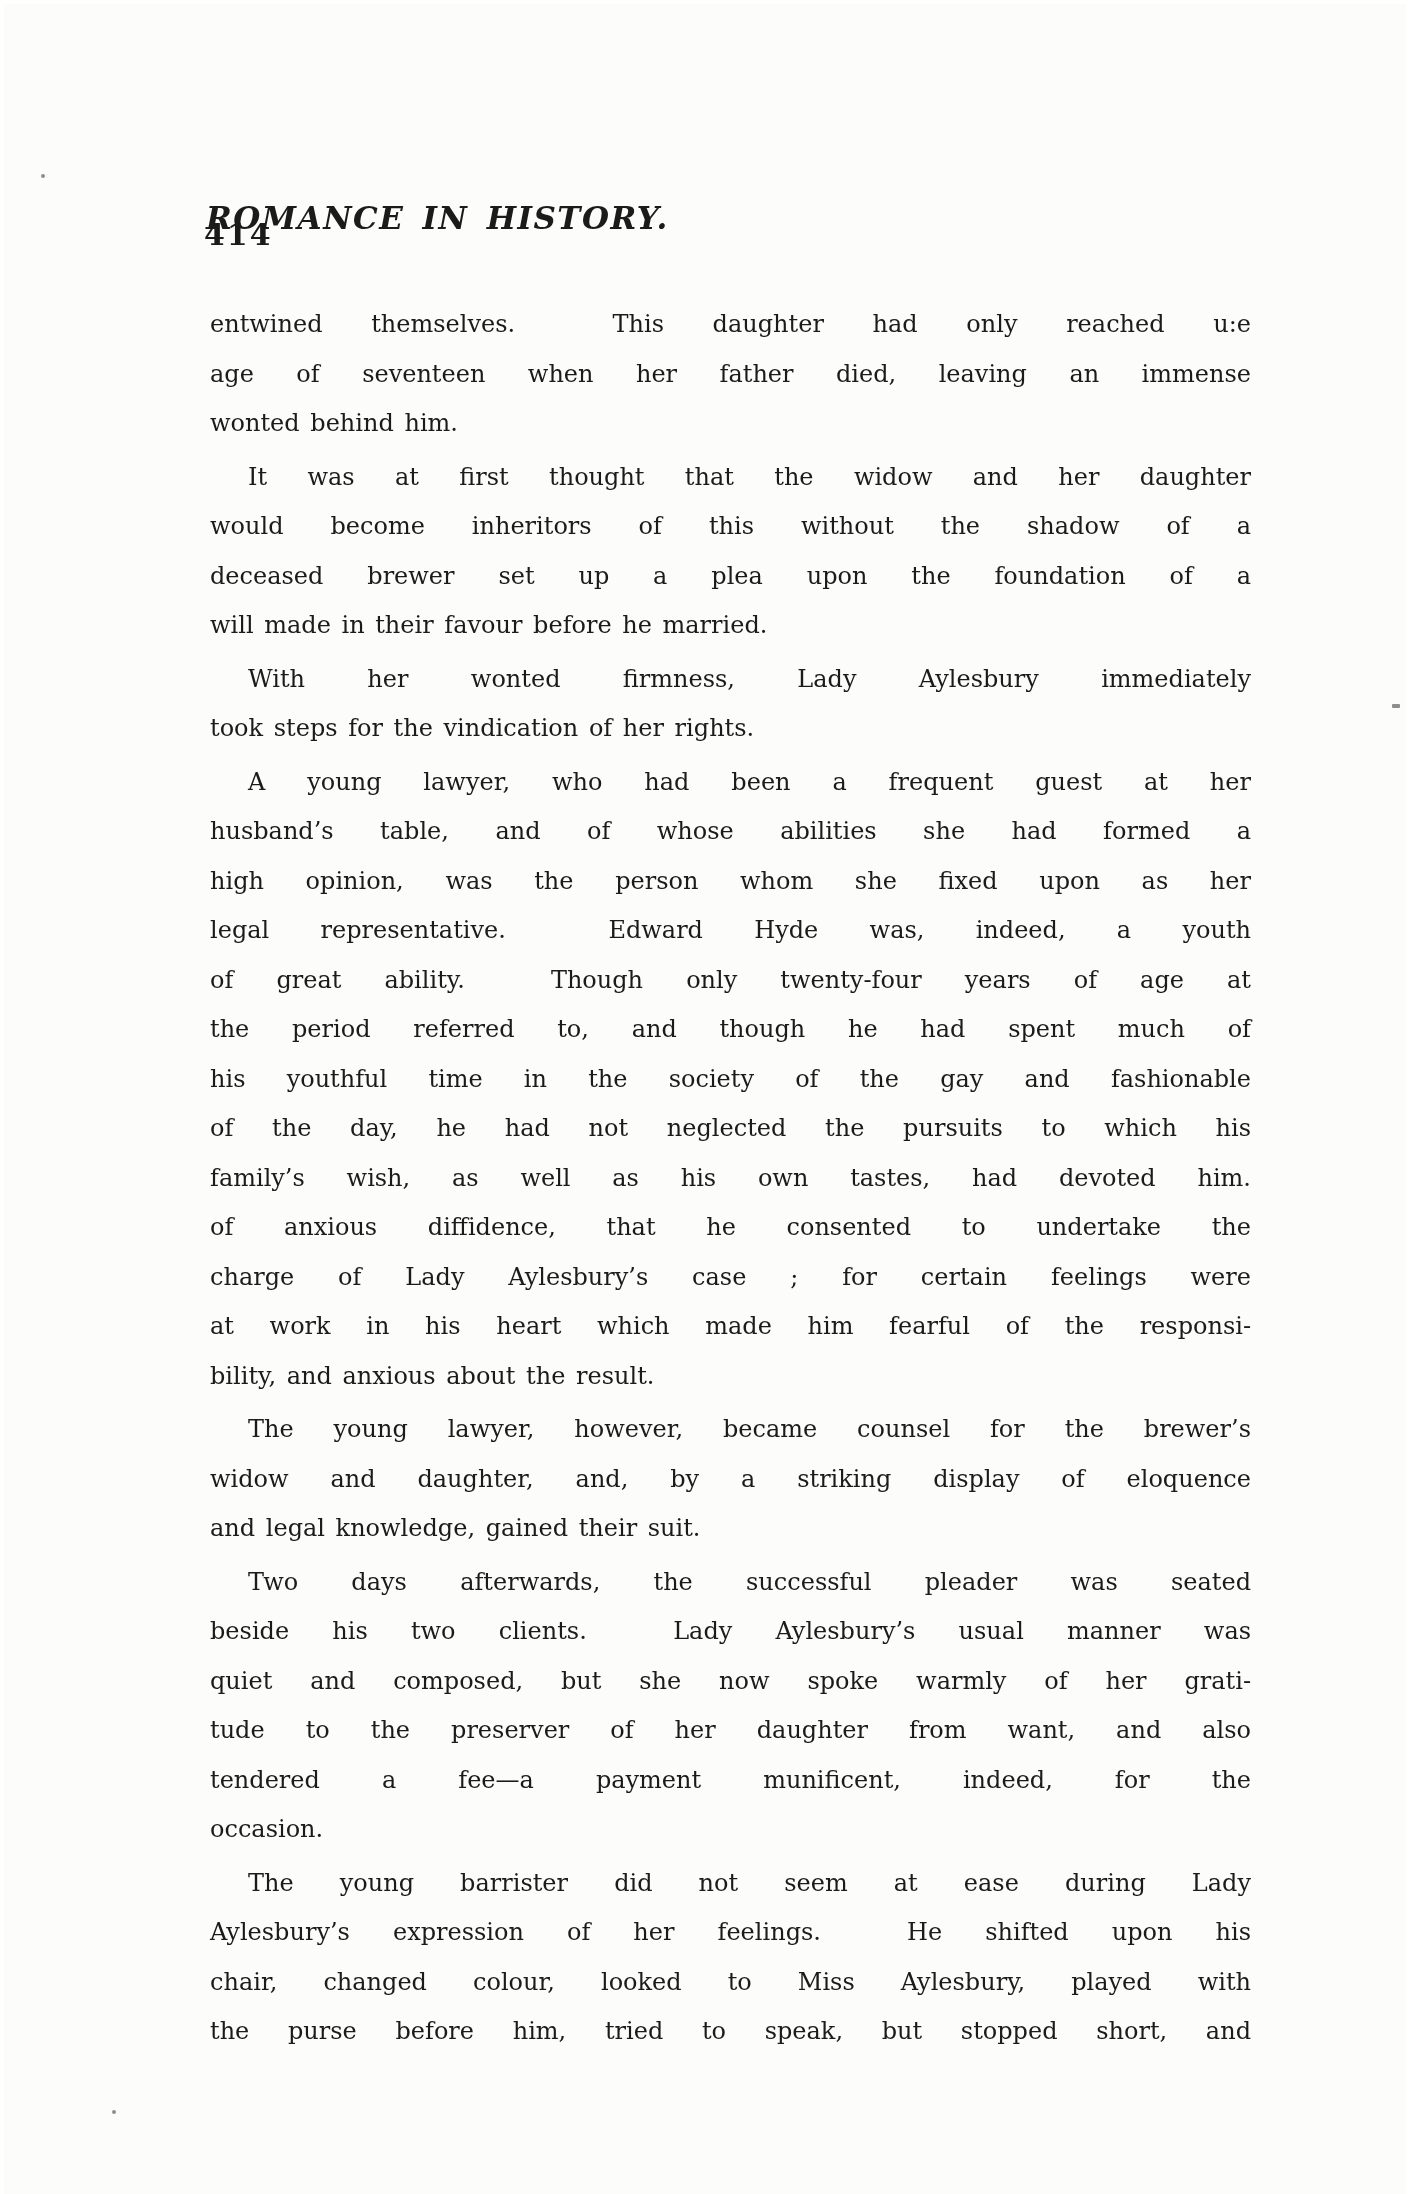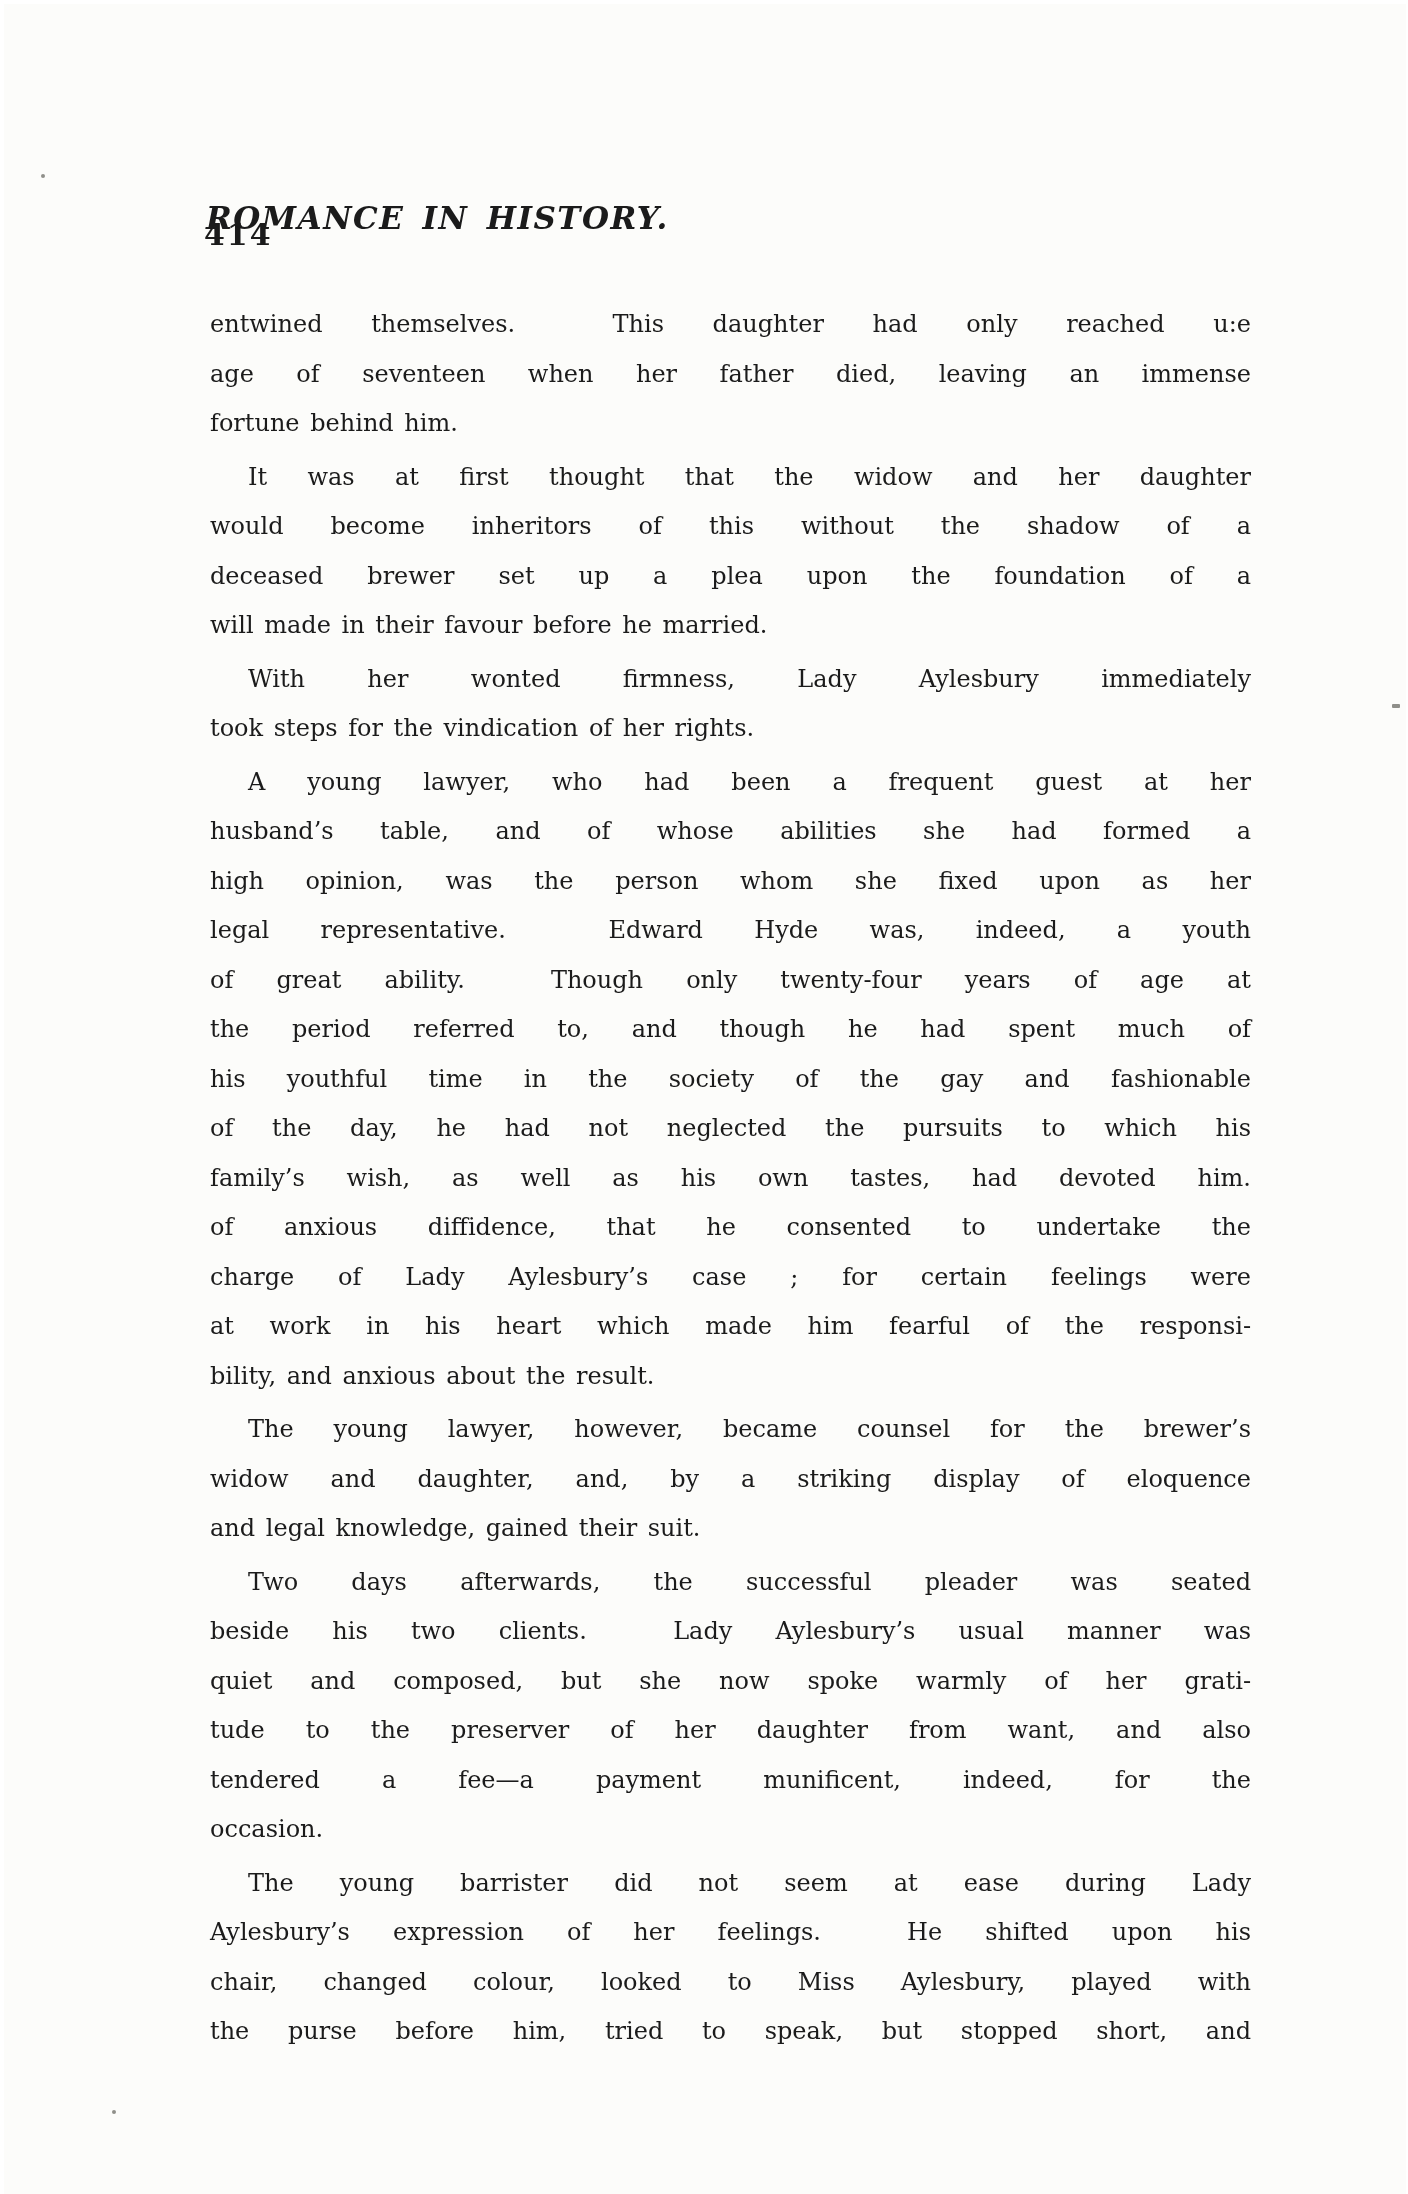--- a/index.html
+++ b/index.html
@@ -44,21 +44,21 @@
 <body>
 
 <div class="page">
   <div class="page-number">414</div>
   <div class="running-header">ROMANCE IN HISTORY.</div>
 
   <div class="body-text">
       <div class="para">
         <div class="line">entwined themselves.&nbsp; This daughter had only reached u:e</div>
         <div class="line">age of seventeen when her father died, leaving an immense</div>
-        <div class="line flush-left">fortune behind him.</div>
+        <div class="line flush-left">wonted behind him.</div>
       </div>
       <div class="para indented">
         <div class="line">It was at first thought that the widow and her daughter</div>
         <div class="line">would become inheritors of this without the shadow of a</div>
         <div class="line">deceased brewer set up a plea upon the foundation of a</div>
         <div class="line flush-left">will made in their favour before he married.</div>
       </div>
       <div class="para indented">
         <div class="line">With her wonted firmness, Lady Aylesbury immediately</div>
         <div class="line flush-left">took steps for the vindication of her rights.</div>

